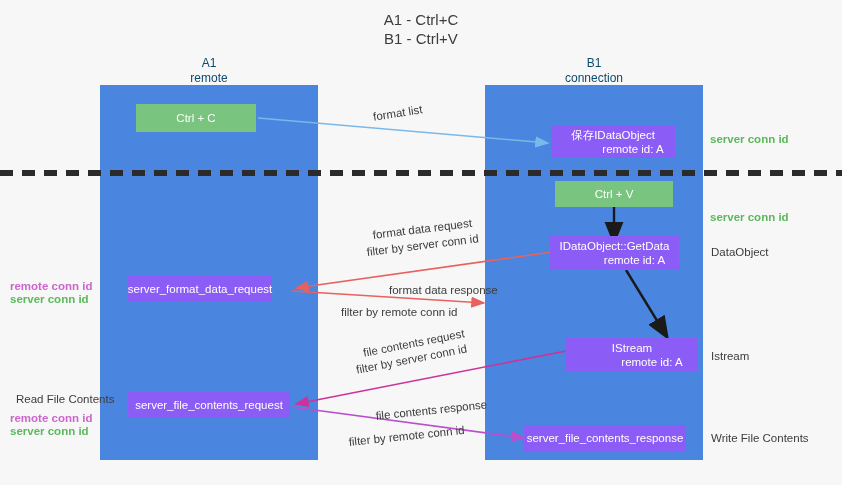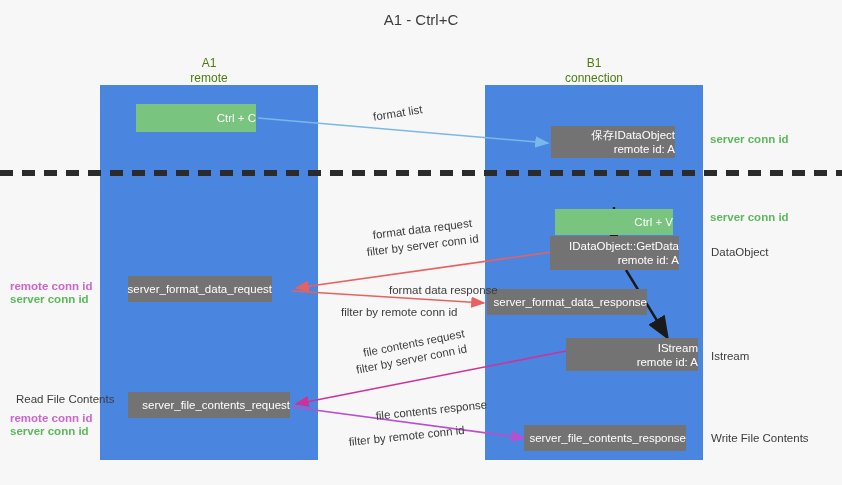--- a/index.html
+++ b/index.html
@@ -14,29 +14,29 @@
 
   .title{
     position:absolute;left:0;top:10px;width:842px;text-align:center;
     font-size:15px;color:#3c3c3c;line-height:19px;
   }
   .col{position:absolute;background:#4a86e0;}
   .colA{left:100px;top:85px;width:218px;height:375px;}
   .colB{left:485px;top:85px;width:218px;height:375px;}
 
   .colhead{
-    position:absolute;text-align:center;font-size:12px;color:#4d7c0f;line-height:15px;width:220px;
+    position:absolute;text-align:center;font-size:12px;color:#0c4a6e;line-height:15px;width:220px;
   }
 
   .box{
-    position:absolute;display:flex;flex-direction:column;align-items:flex-end;justify-content:center;
+    position:absolute;display:flex;flex-direction:column;align-items:center;justify-content:center;
     color:#fff;font-size:11.5px;line-height:14px;text-align:center;
   }
   .box.green{background:#79c47e;}
-  .box.orange{background:#737373;}
+  .box.orange{background:#8b5cf6;}
   .box .l2{font-size:11.5px;margin-left:40px;}
 
   .dashline{
     position:absolute;left:0;top:170px;width:842px;height:6px;
     background-image:repeating-linear-gradient(to right,#2b2b2b 0 13px,transparent 13px 22px);
   }
 
   .lbl{position:absolute;font-size:11.5px;color:#3c3c3c;line-height:14px;white-space:nowrap;}
   .lbl.green{color:#5cb85c;font-weight:bold;}
   .lbl.purple{color:#cc66cc;font-weight:bold;}
@@ -48,20 +48,21 @@
   .rot-e{transform:rotate(-6deg);transform-origin:left top;}
   .nowrap{white-space:nowrap;}
 </style>
 </head>
 <body>
 
 <div class="stage">
 
   <div class="title">
     <div>A1 - Ctrl+C</div>
+    <div>B1 - Ctrl+V</div>
   </div>
 
   <div class="colhead" id="ch-a" style="left: 99px; top: 56px;">
     <div>A1</div>
     <div>remote</div>
   </div>
   <div class="colhead" id="ch-b" style="left: 484px; top: 56px;">
     <div>B1</div>
     <div>connection</div>
   </div>
@@ -107,41 +108,38 @@
 
   <div class="box green" style="left:136px;top:104px;width:120px;height:28px;">
     <div>Ctrl + C</div>
   </div>
 
   <div class="box orange" style="left:551px;top:126px;width:124px;height:32px;">
     <div>保存IDataObject</div>
     <div class="l2">remote id: A</div>
   </div>
 
-  <div class="box green" style="left:555px;top:181px;width:118px;height:26px;margin-top:28px;">
+  <div class="box green" style="left:555px;top:181px;width:118px;height:26px;">
     <div>Ctrl + V</div>
   </div>
 
   <div class="box orange" style="left:550px;top:236px;width:129px;height:34px;">
     <div>IDataObject::GetData</div>
     <div class="l2">remote id: A</div>
   </div>
 
   <div class="box orange" style="left:566px;top:338px;width:132px;height:33px;">
     <div>IStream</div>
     <div class="l2">remote id: A</div>
   </div>
 
   <div class="box orange" style="left:128px;top:276px;width:144px;height:26px;">
     <div>server_format_data_request</div>
   </div>
 
-  <div class="box orange" style="left:487px;top:289px;width:160px;height:26px;">
-    <div>server_format_data_response</div>
-  </div>
 
   <div class="box orange" style="left:128px;top:392px;width:162px;height:26px;">
     <div>server_file_contents_request</div>
   </div>
 
   <div class="box orange" style="left:524px;top:425px;width:162px;height:26px;">
     <div>server_file_contents_response</div>
   </div>
 
   <div class="lbl rot-a" style="left:372px;top:110px;">format list</div>

